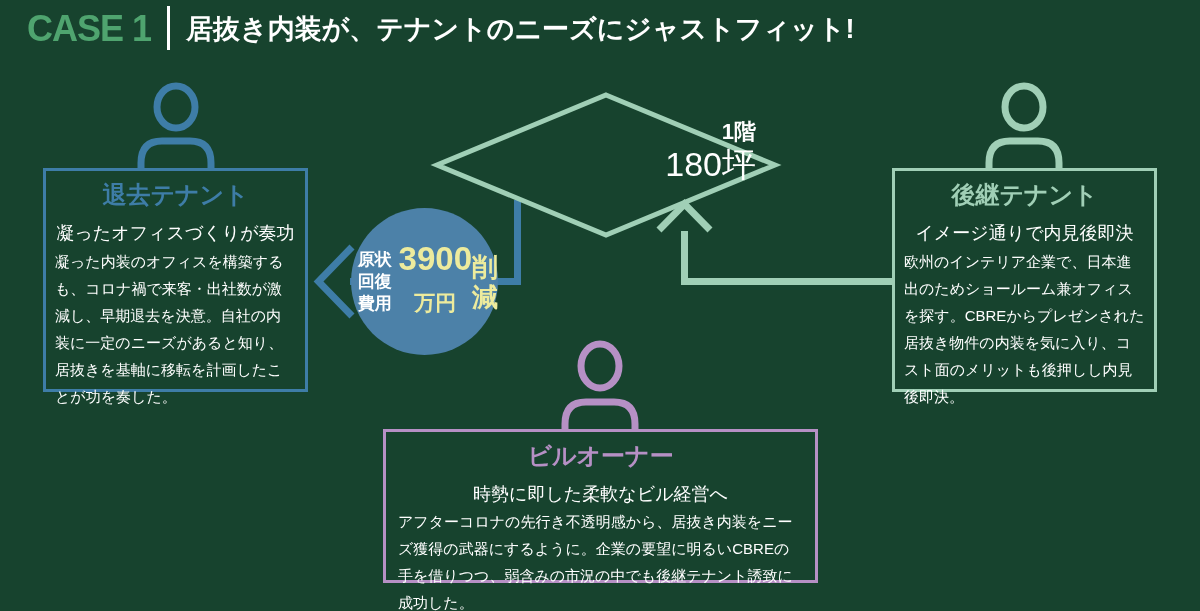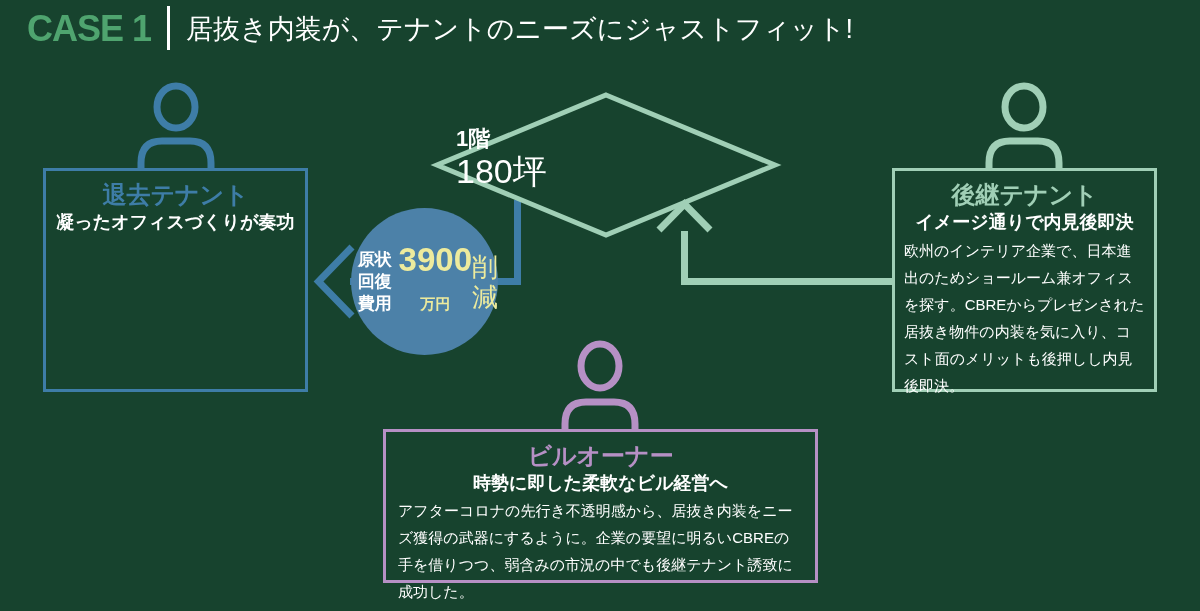--- a/index.html
+++ b/index.html
@@ -9,57 +9,57 @@
   }
   *{margin:0;padding:0;box-sizing:border-box;}
   html,body{width:1200px;height:611px;overflow:hidden;}
   body{font-family:"Liberation Sans","DejaVu Sans",sans-serif;background:var(--background);}
   .stage{position:absolute;left:0;top:0;width:1200px;height:482px;background:var(--background);}
 
   
   .case-label{position:absolute;left:27px;top:8px;font-size:36px;font-weight:bold;
     letter-spacing:-1px;color:var(--case-green);}
   .header-divider{position:absolute;left:167px;top:6px;width:3px;height:44px;background:var(--white);}
-  .main-title{position:absolute;left:186px;top:11px;font-size:27px;font-weight:normal;color:var(--white);
+  .main-title{position:absolute;left:186px;top:11px;font-size:27px;font-weight:bold;color:var(--white);
     white-space:nowrap;}
 
   
   svg.lines{position:absolute;left:0;top:0;width:1200px;height:611px;}
   .diamond-shape{stroke:var(--mint);stroke-width:5;fill:none;}
   .connector-blue{stroke:var(--blue);stroke-width:7;fill:none;}
   .connector-mint{stroke:var(--mint);stroke-width:7;fill:none;}
   .person-blue{stroke:var(--blue);stroke-width:7;fill:none;}
   .person-mint{stroke:var(--mint);stroke-width:7;fill:none;}
   .person-purple{stroke:var(--purple);stroke-width:7;fill:none;}
 
   
-  .diamond-label{position:absolute;left:456px;top:126px;width:300px;text-align:left;color:var(--white);}
+  .diamond-label{position:absolute;left:456px;top:119px;width:300px;text-align:right;color:var(--white);}
   .diamond-line1{font-size:22px;font-weight:bold;line-height:26px;}
   .diamond-line2{font-size:34px;font-weight:normal;line-height:38px;}
 
   
   .cost-circle{position:absolute;left:351px;top:208px;width:147px;height:147px;border-radius:50%;
     background:var(--circle-blue);display:flex;align-items:center;
     justify-content:center;text-align:center;}
   .cost-line1{color:var(--white);font-size:17px;font-weight:bold;line-height:22px;}
   .cost-line2{color:var(--yellow);font-weight:bold;line-height:38px;}
   .cost-amount{font-size:33px;}
-  .cost-unit{font-size:15px;}
-  .cost-line3{color:var(--yellow);font-size:26px;font-weight:normal;line-height:30px;text-align:right;}
+  .cost-unit{font-size:21px;}
+  .cost-line3{color:var(--yellow);font-size:26px;font-weight:bold;line-height:30px;text-align:right;}
 
   
   .tenant-box{position:absolute;border:3px solid;text-align:center;}
   .box-leaving{left:43px;top:168px;width:265px;height:224px;border-color:var(--blue);}
   .box-successor{left:892px;top:168px;width:265px;height:224px;border-color:var(--mint);}
   .box-owner{left:383px;top:429px;width:435px;height:154px;border-color:var(--purple);}
   .box-title{font-size:24px;font-weight:bold;margin-top:10px;line-height:28px;}
   .box-leaving .box-title{color:var(--blue);}
   .box-successor .box-title{color:var(--mint);}
   .box-owner .box-title{color:var(--purple);}
-  .box-subtitle{color:var(--white);font-size:18px;font-weight:bold;margin-top:2px;line-height:22px;}
+  .box-subtitle{color:var(--white);font-size:18px;font-weight:normal;margin-top:13px;line-height:22px;}
   .box-body{color:var(--white);font-size:15px;line-height:27px;text-align:left;padding:4px 9px 0;}
   .box-owner .box-body{padding:3px 12px 0;}
 </style>
 </head>
 <body>
 
 <div class="stage">
 
   <div class="case-label">CASE 1</div>
   <div class="header-divider"></div>
@@ -100,20 +100,21 @@
 
   <div class="cost-circle">
     <div class="cost-line1">原状回復費用</div>
     <div class="cost-line2"><span class="cost-amount">3900</span><span class="cost-unit">万円</span></div>
     <div class="cost-line3">削減</div>
   </div>
 
   <div class="tenant-box box-leaving">
     <div class="box-title">退去テナント</div>
     <div class="box-subtitle">凝ったオフィスづくりが奏功</div>
+    <div class="box-body">凝った内装のオフィスを構築するも、コロナ禍で来客・出社数が激減し、早期退去を決意。自社の内装に一定のニーズがあると知り、居抜きを基軸に移転を計画したことが功を奏した。</div>
   </div>
 
   <div class="tenant-box box-successor">
     <div class="box-title">後継テナント</div>
     <div class="box-subtitle">イメージ通りで内見後即決</div>
     <div class="box-body">欧州のインテリア企業で、日本進出のためショールーム兼オフィスを探す。CBREからプレゼンされた居抜き物件の内装を気に入り、コスト面のメリットも後押しし内見後即決。</div>
   </div>
 
   <div class="tenant-box box-owner">
     <div class="box-title">ビルオーナー</div>

